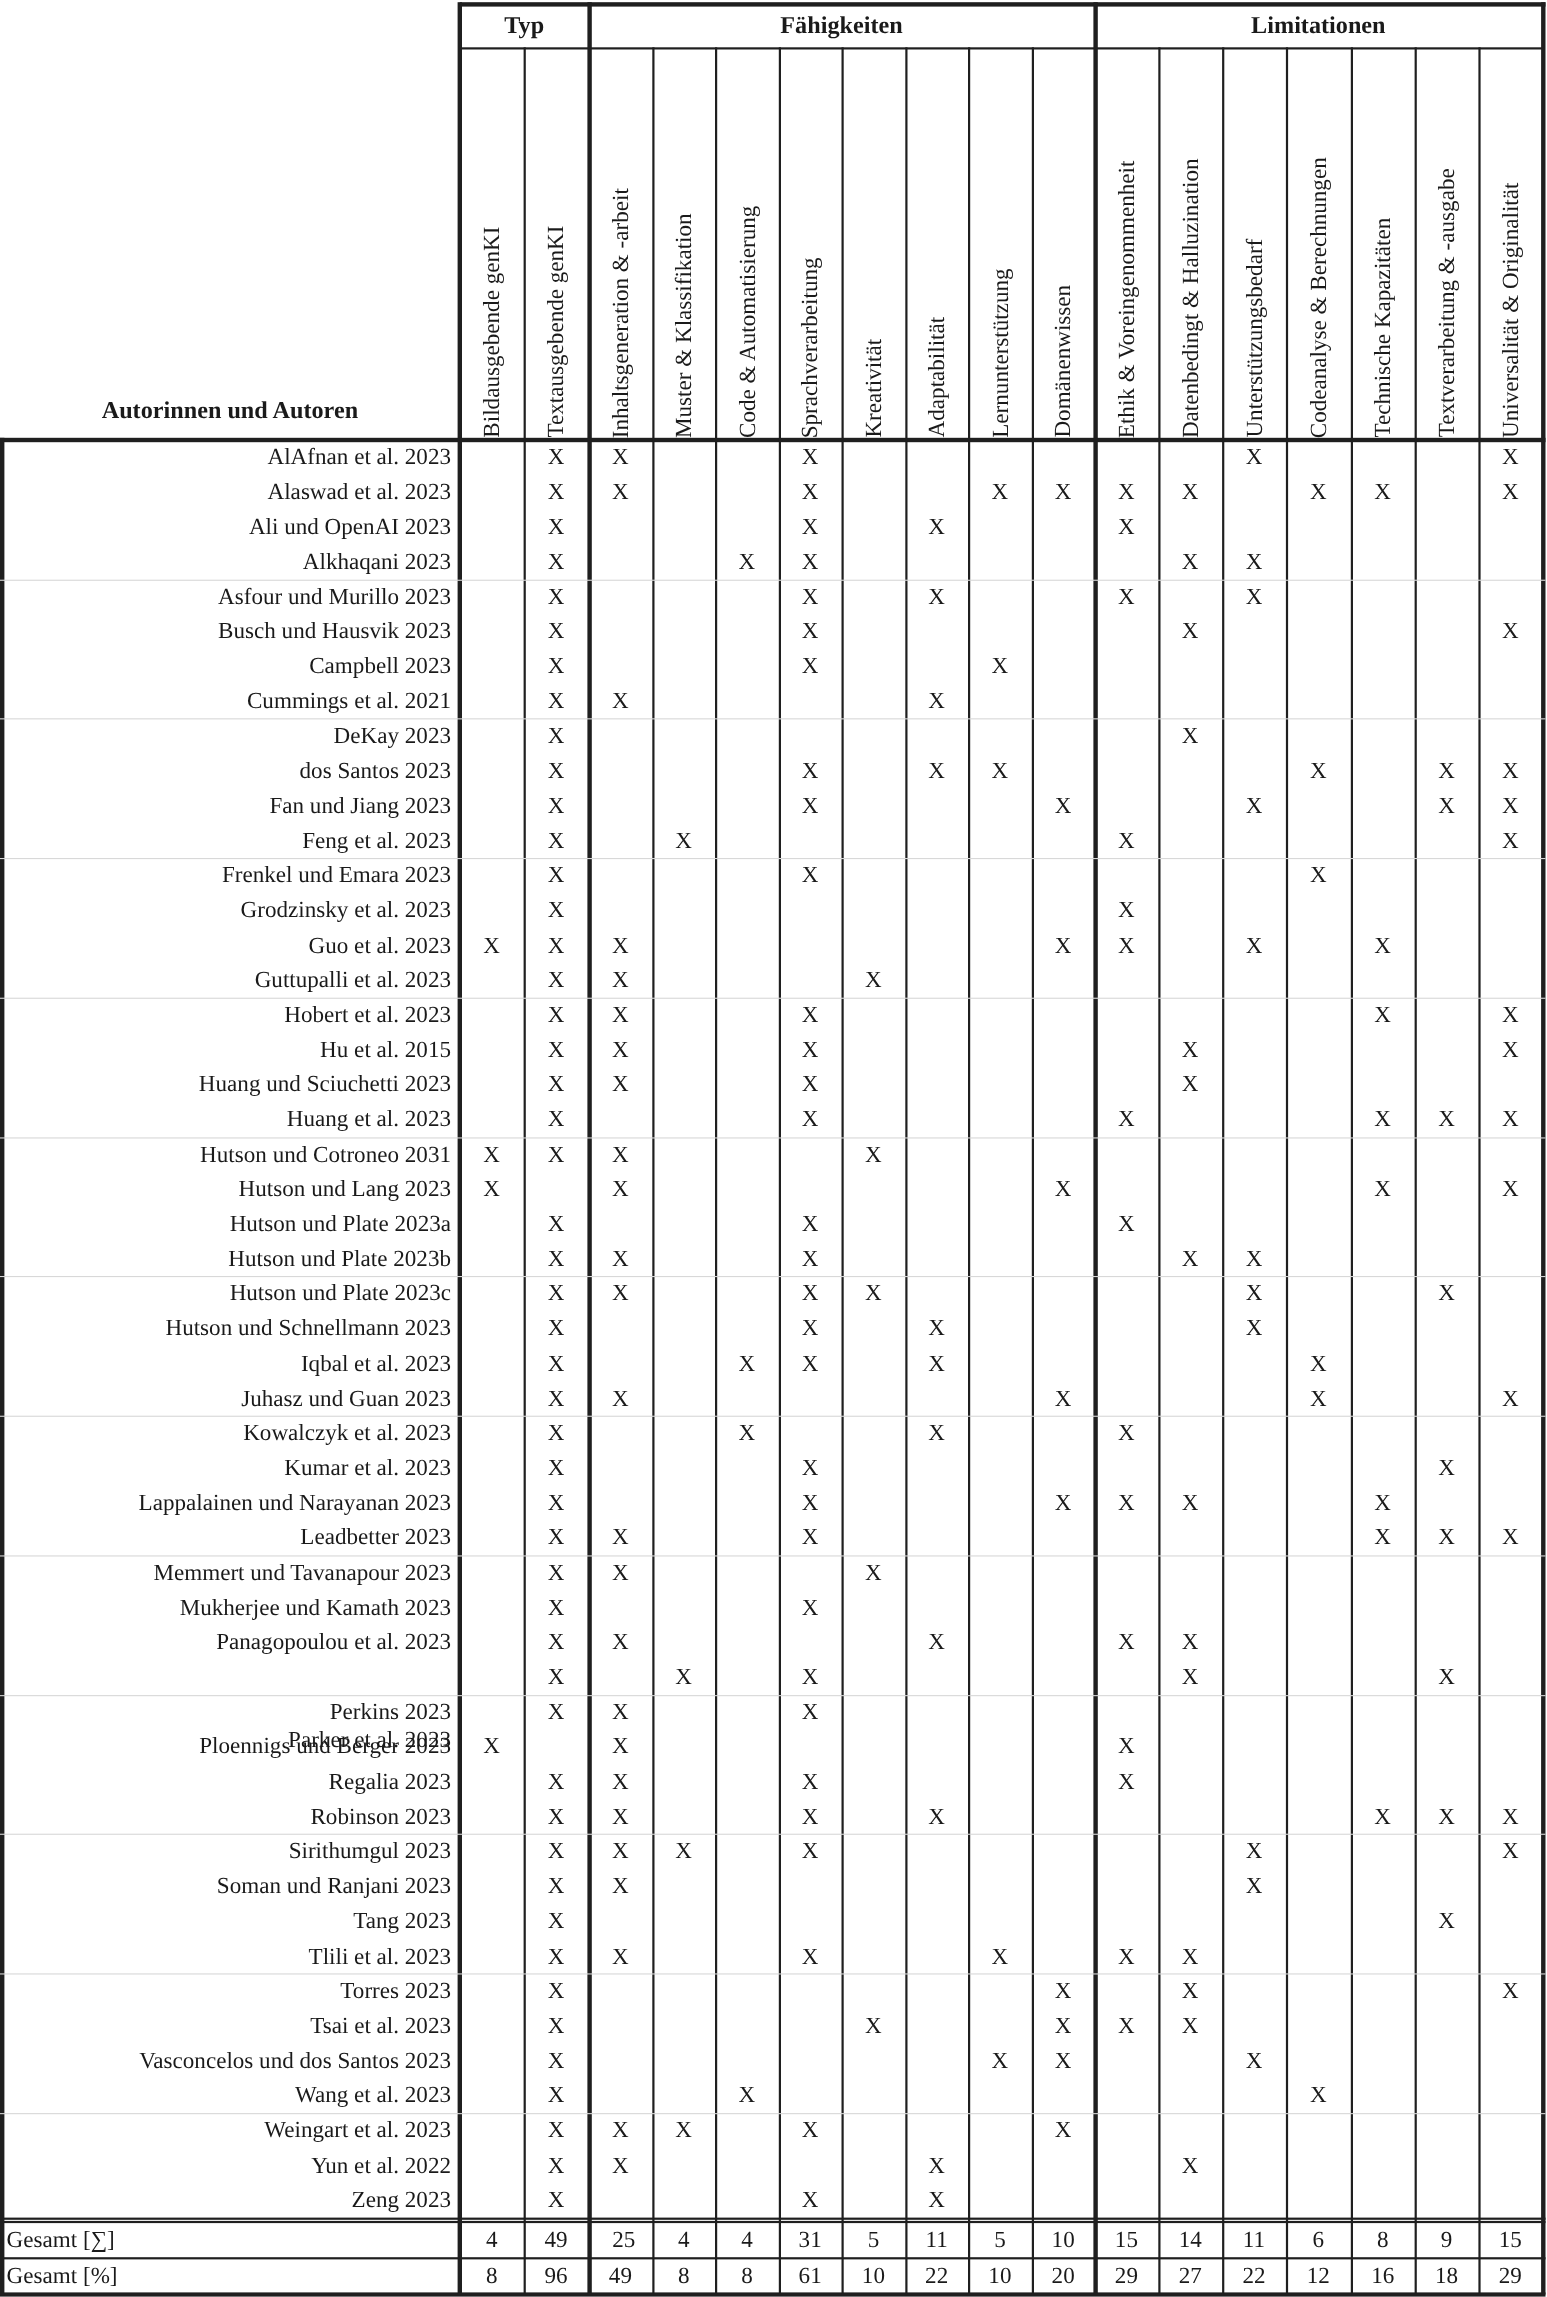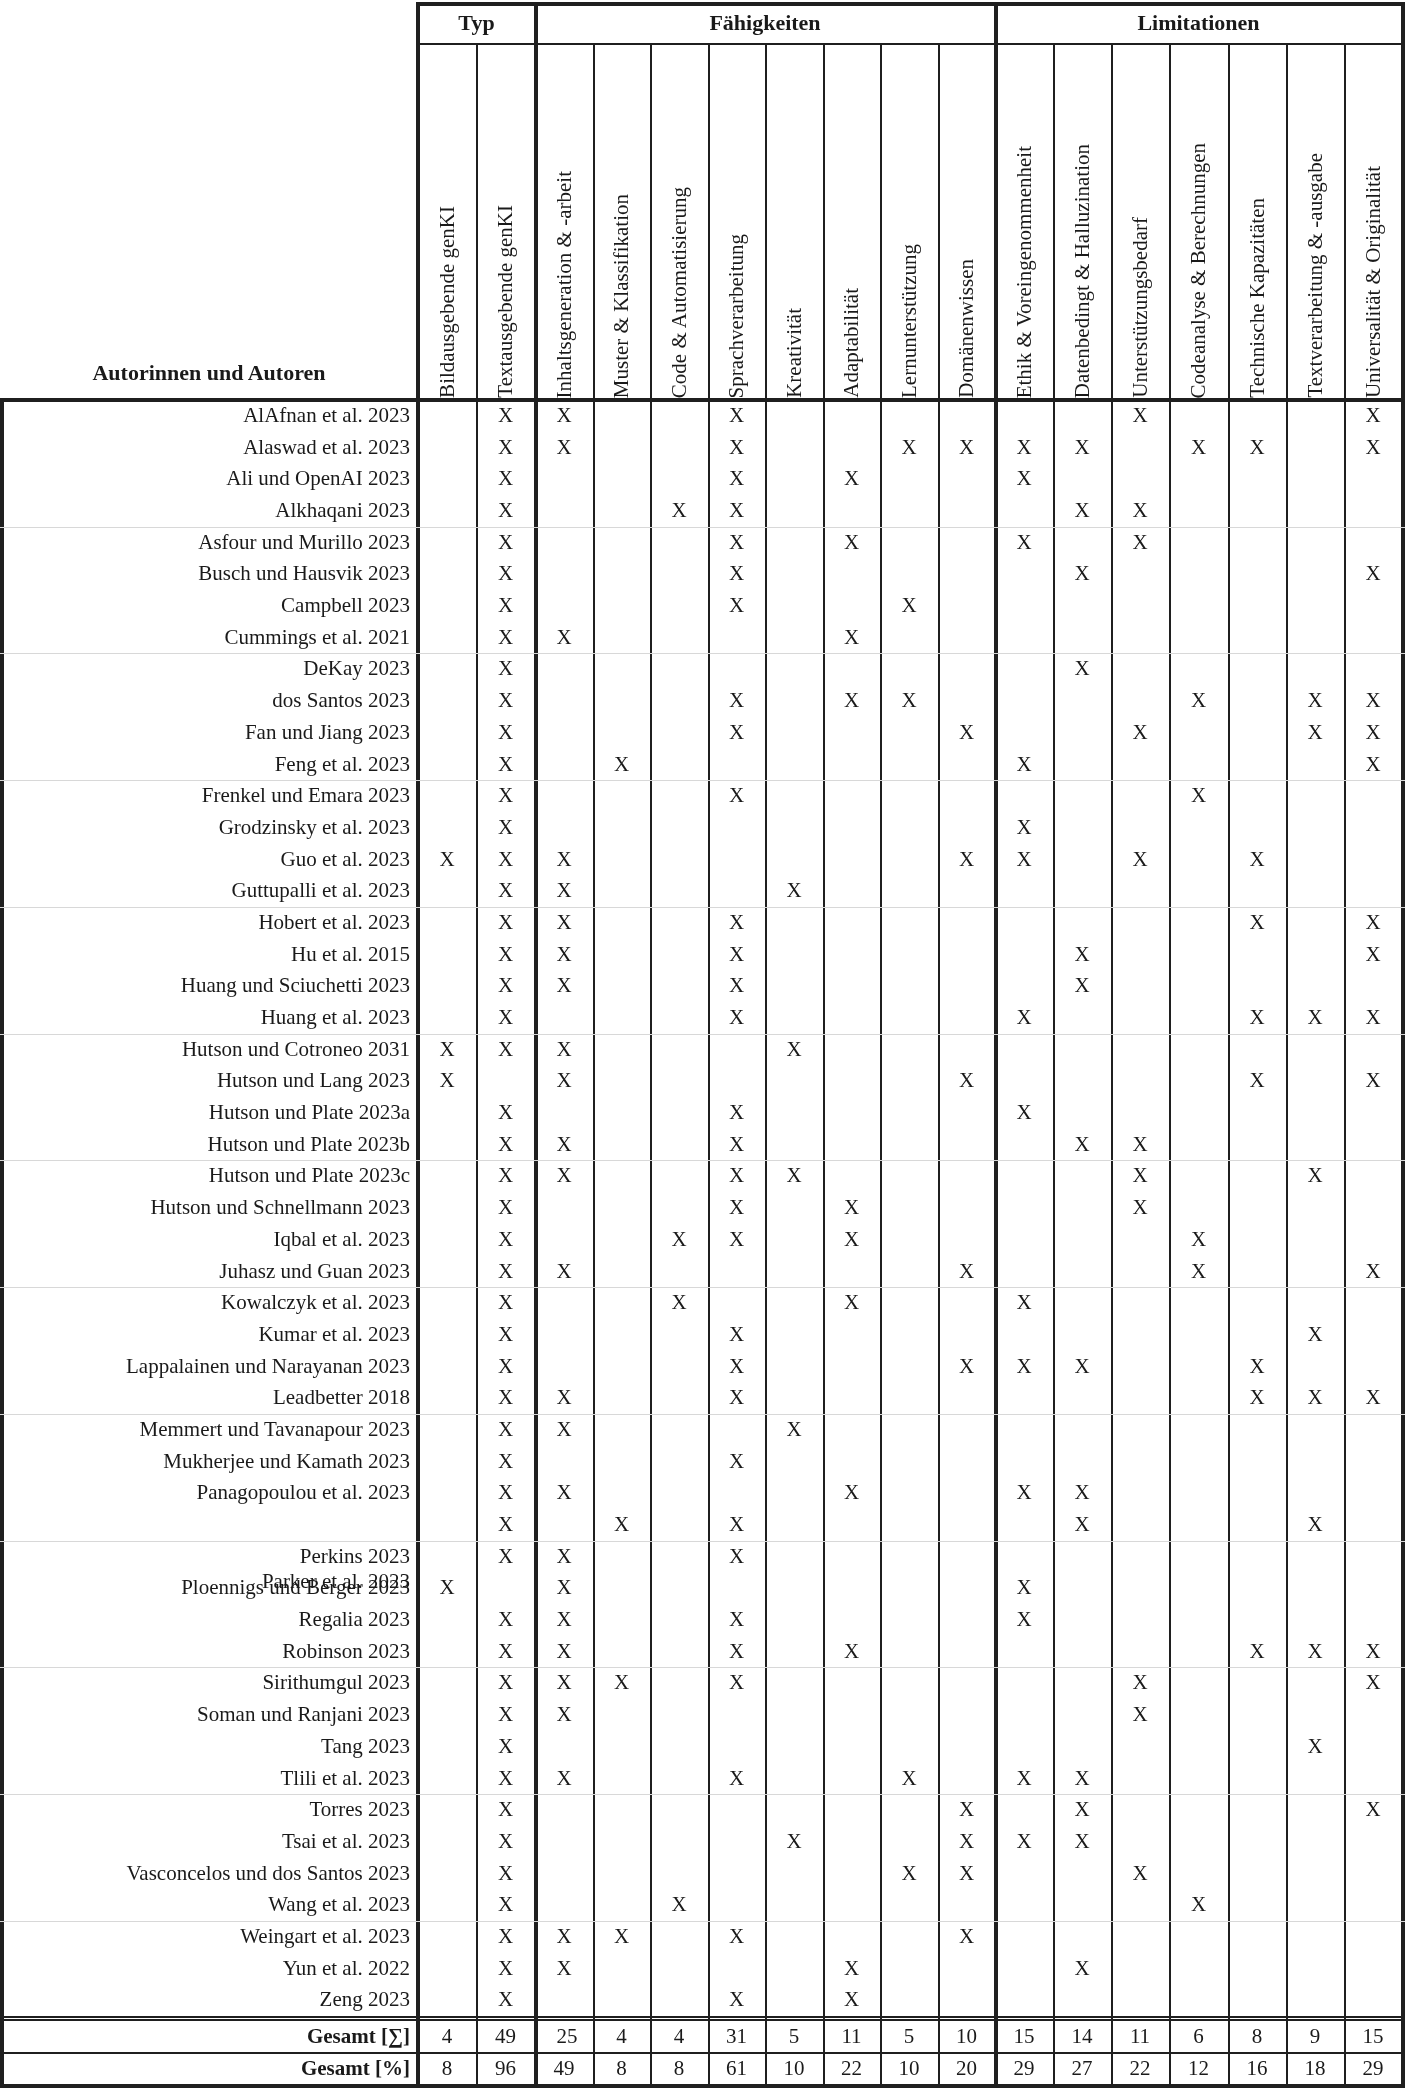--- a/index.html
+++ b/index.html
@@ -7,21 +7,21 @@
          font-family:"Liberation Serif","DejaVu Serif",serif; color:#1a1a1a; }
   #tbl { position:absolute; left:0; top:0; width:1406px; height:2088px; }
   .line { position:absolute; background:#1f1f1f; }
   .grp { position:absolute; top:3px; height:40px; display:flex; align-items:center; justify-content:center;
          font-weight:bold; font-size:22px; }
   .rot { position:absolute; top:43px; height:355px; display:flex; align-items:flex-end; justify-content:center; }
   .rot span { writing-mode:vertical-rl; transform:rotate(180deg); font-size:21px; white-space:nowrap; padding-bottom:4px; line-height:1; }
   .authhdr { position:absolute; left:0; width:418px; top:360px; height:36px; text-align:center; font-weight:bold; font-size:22px; }
   .rowname { position:absolute; left:6px; width:404px; text-align:right; font-size:21px; line-height:31px; white-space:nowrap; }
   .cell { position:absolute; text-align:center; font-size:21px; line-height:31px; }
-  .tot-label { position:absolute; left:6px; width:404px; text-align:right; font-weight:bold; font-size:21px; }
+  .tot-label { position:absolute; left:6px; width:404px; font-weight:normal; font-size:21px; }
   .tot { position:absolute; text-align:center; font-size:21px; }
 </style>
 </head>
 <body>
 
 <div id="tbl">
   <div class="authhdr">Autorinnen und Autoren</div>
   <div id="grp-layer">
       <div class="grp" style="left: 418px; width: 117px;">Typ</div>
       <div class="grp" style="left: 535px; width: 460px;">Fähigkeiten</div>
@@ -248,21 +248,21 @@
       <div class="cell" style="left: 476px; width: 59px; top: 1318.9px;">X</div>
       <div class="cell" style="left: 708px; width: 57px; top: 1318.9px;">X</div>
       <div class="cell" style="left: 1286px; width: 58px; top: 1318.9px;">X</div>
       <div class="rowname" style="top: 1350.59px;">Lappalainen und Narayanan 2023</div>
       <div class="cell" style="left: 476px; width: 59px; top: 1350.59px;">X</div>
       <div class="cell" style="left: 708px; width: 57px; top: 1350.59px;">X</div>
       <div class="cell" style="left: 938px; width: 57px; top: 1350.59px;">X</div>
       <div class="cell" style="left: 995px; width: 58px; top: 1350.59px;">X</div>
       <div class="cell" style="left: 1053px; width: 58px; top: 1350.59px;">X</div>
       <div class="cell" style="left: 1228px; width: 58px; top: 1350.59px;">X</div>
-      <div class="rowname" style="top: 1382.27px;">Leadbetter 2018</div>
+      <div class="rowname" style="top: 1382.27px;">Leadbetter 2023</div>
       <div class="cell" style="left: 476px; width: 59px; top: 1382.27px;">X</div>
       <div class="cell" style="left: 535px; width: 58px; top: 1382.27px;">X</div>
       <div class="cell" style="left: 708px; width: 57px; top: 1382.27px;">X</div>
       <div class="cell" style="left: 1228px; width: 58px; top: 1382.27px;">X</div>
       <div class="cell" style="left: 1286px; width: 58px; top: 1382.27px;">X</div>
       <div class="cell" style="left: 1344px; width: 58px; top: 1382.27px;">X</div>
       <div class="rowname" style="top: 1413.96px;">Memmert und Tavanapour 2023</div>
       <div class="cell" style="left: 476px; width: 59px; top: 1413.96px;">X</div>
       <div class="cell" style="left: 535px; width: 58px; top: 1413.96px;">X</div>
       <div class="cell" style="left: 765px; width: 58px; top: 1413.96px;">X</div>

